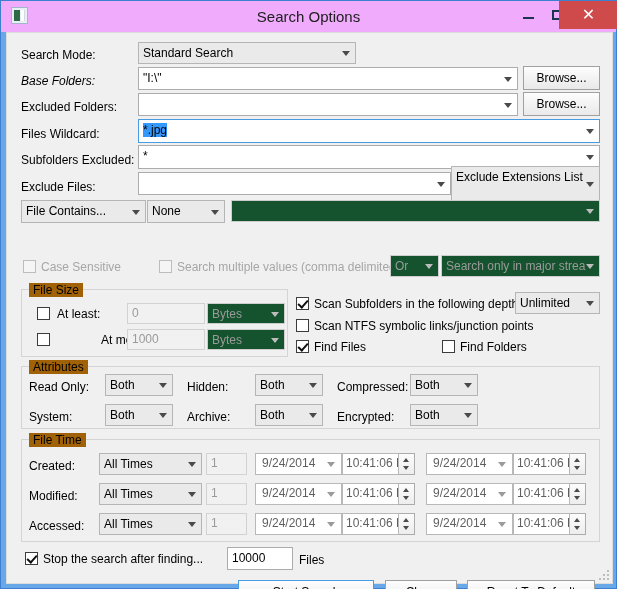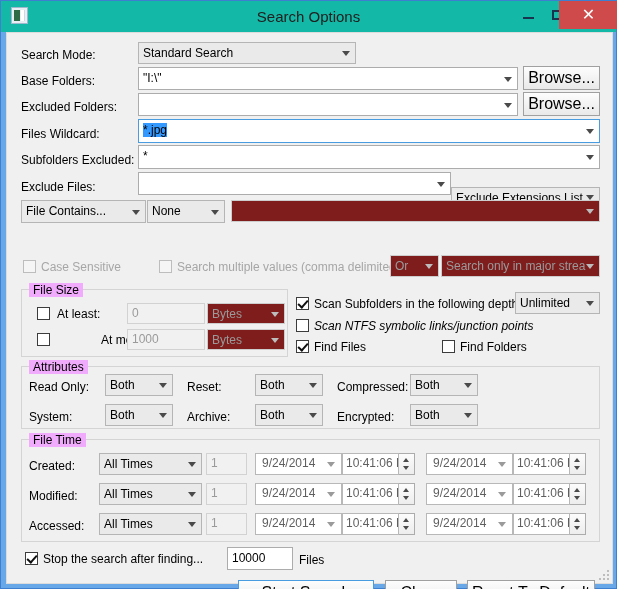--- a/index.html
+++ b/index.html
@@ -19,21 +19,21 @@
     width: 617px; height: 589px;
     box-sizing: border-box;
     background: #69a8e8;
     border: 1px solid #3f7fcf;
   }
   
   .titlebar {
     position: absolute;
     left: 0; top: 0;
     width: 615px; height: 31px;
-    background: #14b8a6;
+    background: #f0abfc;
   }
   .title-icon {
     position: absolute;
     left: 10px; top: 6px;
     width: 17px; height: 17px;
     background: #e8eef4;
     border: 1px solid #9fb8cc;
     box-sizing: border-box;
   }
   .title-icon .blk {
@@ -105,21 +105,21 @@
     background: #ffffff;
     border: 1px solid #acacac;
     font-size: 12px;
     line-height: 20px;
     padding-left: 4px;
     color: #000;
     white-space: nowrap;
     overflow: hidden;
   }
   .combo.gray { background: #eaeaea; border-color: #b5b5b5; }
-  .combo.disabled { background: #7f1d1d; border-color: #cdcdcd; color: #9a9a9a; }
+  .combo.disabled { background: #14532d; border-color: #cdcdcd; color: #9a9a9a; }
   .combo .arrow {
     position: absolute;
     right: 5px; top: 50%;
     margin-top: -2px;
     width: 0; height: 0;
     border-left: 4px solid transparent;
     border-right: 4px solid transparent;
     border-top: 5px solid #4a4a4a;
   }
   .combo.disabled .arrow { border-top-color: #bdbdbd; }
@@ -140,36 +140,36 @@
   .sel {
     background: #3399ff;
     color: #000000;
   }
   
   .btn {
     position: absolute;
     box-sizing: border-box;
     background: linear-gradient(#fdfdfd, #e9e9e9);
     border: 1px solid #a0a0a0;
-    font-size: 16px;
+    font-size: 12px;
     text-align: center;
     color: #000;
     cursor: default;
     white-space: nowrap;
   }
   .btn.primary { border: 1px solid #4a9ce0; }
   
   .group {
     position: absolute;
     box-sizing: border-box;
     border: 1px solid #d4d4d4;
   }
   .group-title {
     position: absolute;
-    background: #f0abfc;
+    background: #a16207;
     padding: 0 4px;
     font-size: 12px;
     color: #000;
     white-space: nowrap;
   }
   
   .cb {
     position: absolute;
     width: 13px; height: 13px;
     box-sizing: border-box;
@@ -289,21 +289,21 @@
   </div>
 
   <div class="client">
 
     <div class="lbl" style="left:14px; top:15px;">Search Mode:</div>
     <div class="combo gray" style="left:131px; top:9px; width:218px; height:22px;">
       <span>Standard Search</span>
       <span class="arrow"></span>
     </div>
 
-    <div class="lbl" style="left:14px; top:41px;">Base Folders:</div>
+    <div class="lbl" style="left:14px; top:41px;font-style:italic;">Base Folders:</div>
     <div class="combo" style="left:131px; top:34px; width:380px; height:23px;">
       <span>"I:\"</span>
       <span class="arrow"></span>
     </div>
     <div class="btn" style="left:516px; top:33px; width:77px; height:24px; line-height:22px;">Browse...</div>
 
     <div class="lbl" style="left:14px; top:67px;">Excluded Folders:</div>
     <div class="combo" style="left:131px; top:60px; width:380px; height:23px;">
       <span></span>
       <span class="arrow"></span>
@@ -320,21 +320,21 @@
     <div class="combo" style="left:131px; top:112px; width:462px; height:24px;">
       <span>*</span>
       <span class="arrow"></span>
     </div>
 
     <div class="lbl" style="left:14px; top:147px;">Exclude Files:</div>
     <div class="combo" style="left:131px; top:139px; width:313px; height:23px;">
       <span></span>
       <span class="arrow"></span>
     </div>
-    <div class="combo gray" style="left:444px; top:154px; width:149px; height:19px;">
+    <div class="combo gray" style="left:444px; top:133px; width:149px; height:35px;">
       <span>Exclude Extensions List</span>
       <span class="arrow"></span>
     </div>
 
     <div class="combo gray" style="left:140px; top:167px; width:78px; height:23px;">
       <span>None</span>
       <span class="arrow"></span>
     </div>
     <div class="combo gray" style="left:14px; top:167px; width:125px; height:23px;">
       <span>File Contains...</span>
@@ -380,38 +380,38 @@
     </div>
 
     <div class="cb on" style="left:289px; top:264px;"></div>
     <div class="cb-label" style="left:307px; top:265px;">Scan Subfolders in the following depth:</div>
     <div class="combo gray" style="left:508px; top:259px; width:85px; height:22px;">
       <span>Unlimited</span>
       <span class="arrow"></span>
     </div>
 
     <div class="cb" style="left:289px; top:286px;"></div>
-    <div class="cb-label" style="left:307px; top:287px;font-style:italic;">Scan NTFS symbolic links/junction points</div>
+    <div class="cb-label" style="left:307px; top:287px;">Scan NTFS symbolic links/junction points</div>
 
     <div class="cb on" style="left:289px; top:307px;"></div>
     <div class="cb-label" style="left:307px; top:308px;">Find Files</div>
 
     <div class="cb" style="left:435px; top:307px;"></div>
     <div class="cb-label" style="left:453px; top:308px;">Find Folders</div>
 
     <div class="group" style="left:14px; top:333px; width:579px; height:63px;"></div>
     <div class="group-title" style="left:22px; top:327px;">Attributes</div>
 
     <div class="lbl" style="left:22px; top:347px;">Read Only:</div>
     <div class="combo gray" style="left:98px; top:341px; width:68px; height:22px;">
       <span>Both</span>
       <span class="arrow"></span>
     </div>
 
-    <div class="lbl" style="left:180px; top:347px;">Reset:</div>
+    <div class="lbl" style="left:180px; top:347px;">Hidden:</div>
     <div class="combo gray" style="left:248px; top:341px; width:68px; height:22px;">
       <span>Both</span>
       <span class="arrow"></span>
     </div>
 
     <div class="lbl" style="left:330px; top:347px;">Compressed:</div>
     <div class="combo gray" style="left:403px; top:341px; width:68px; height:22px;">
       <span>Both</span>
       <span class="arrow"></span>
     </div>

